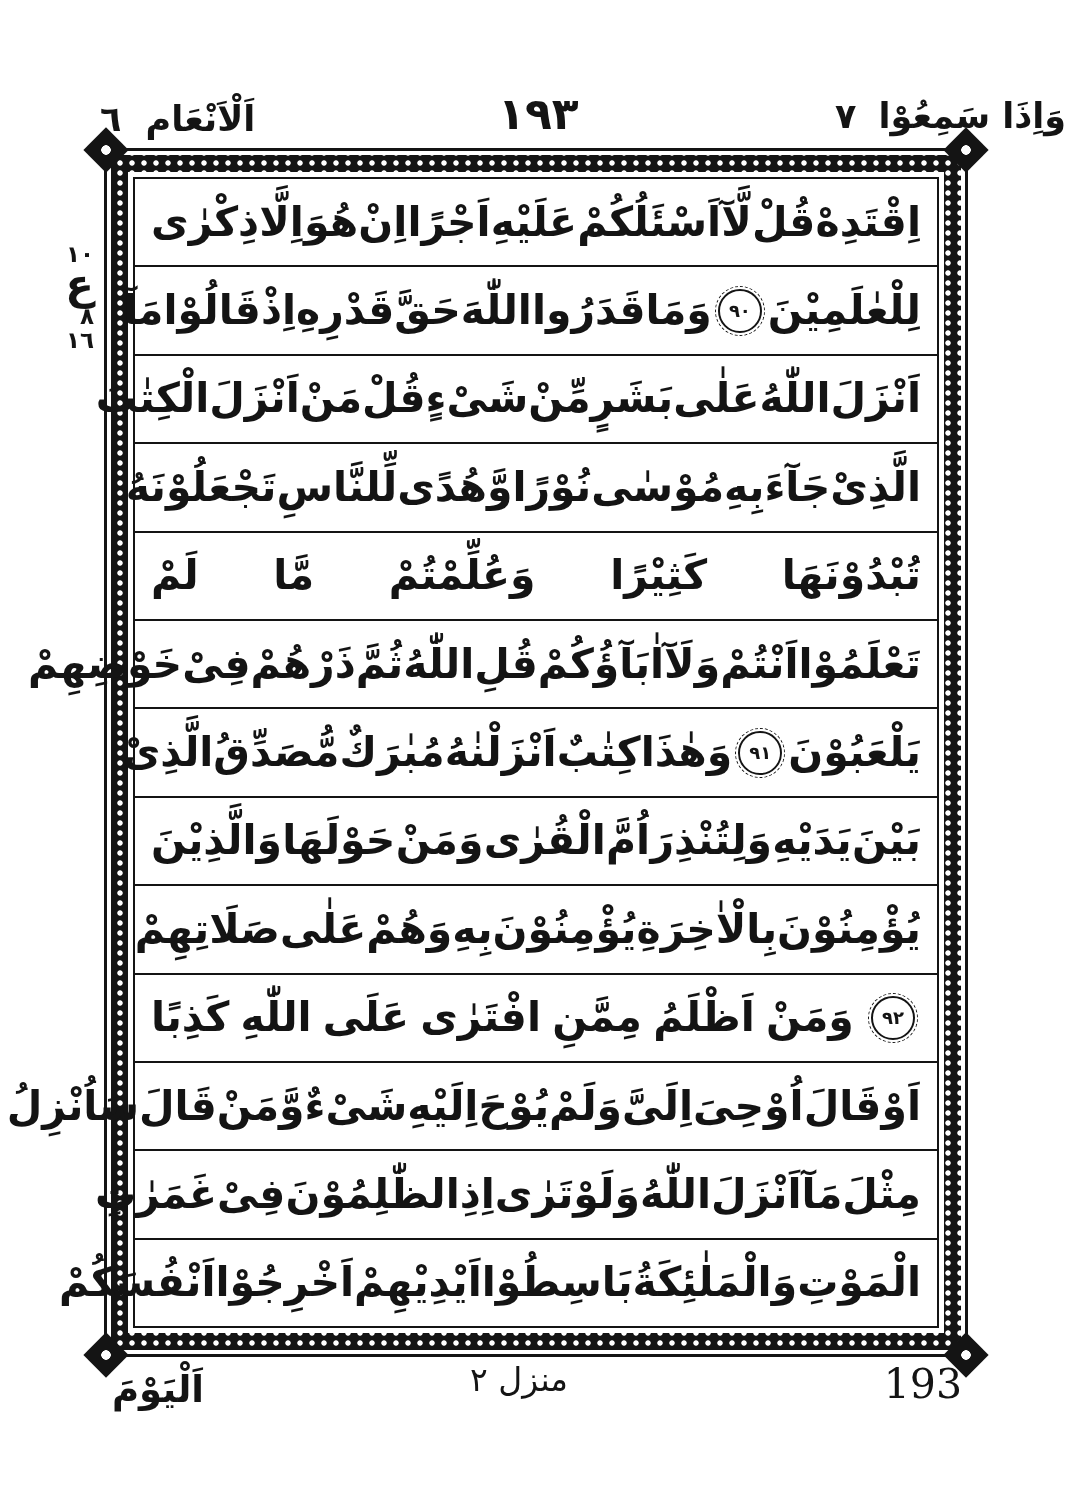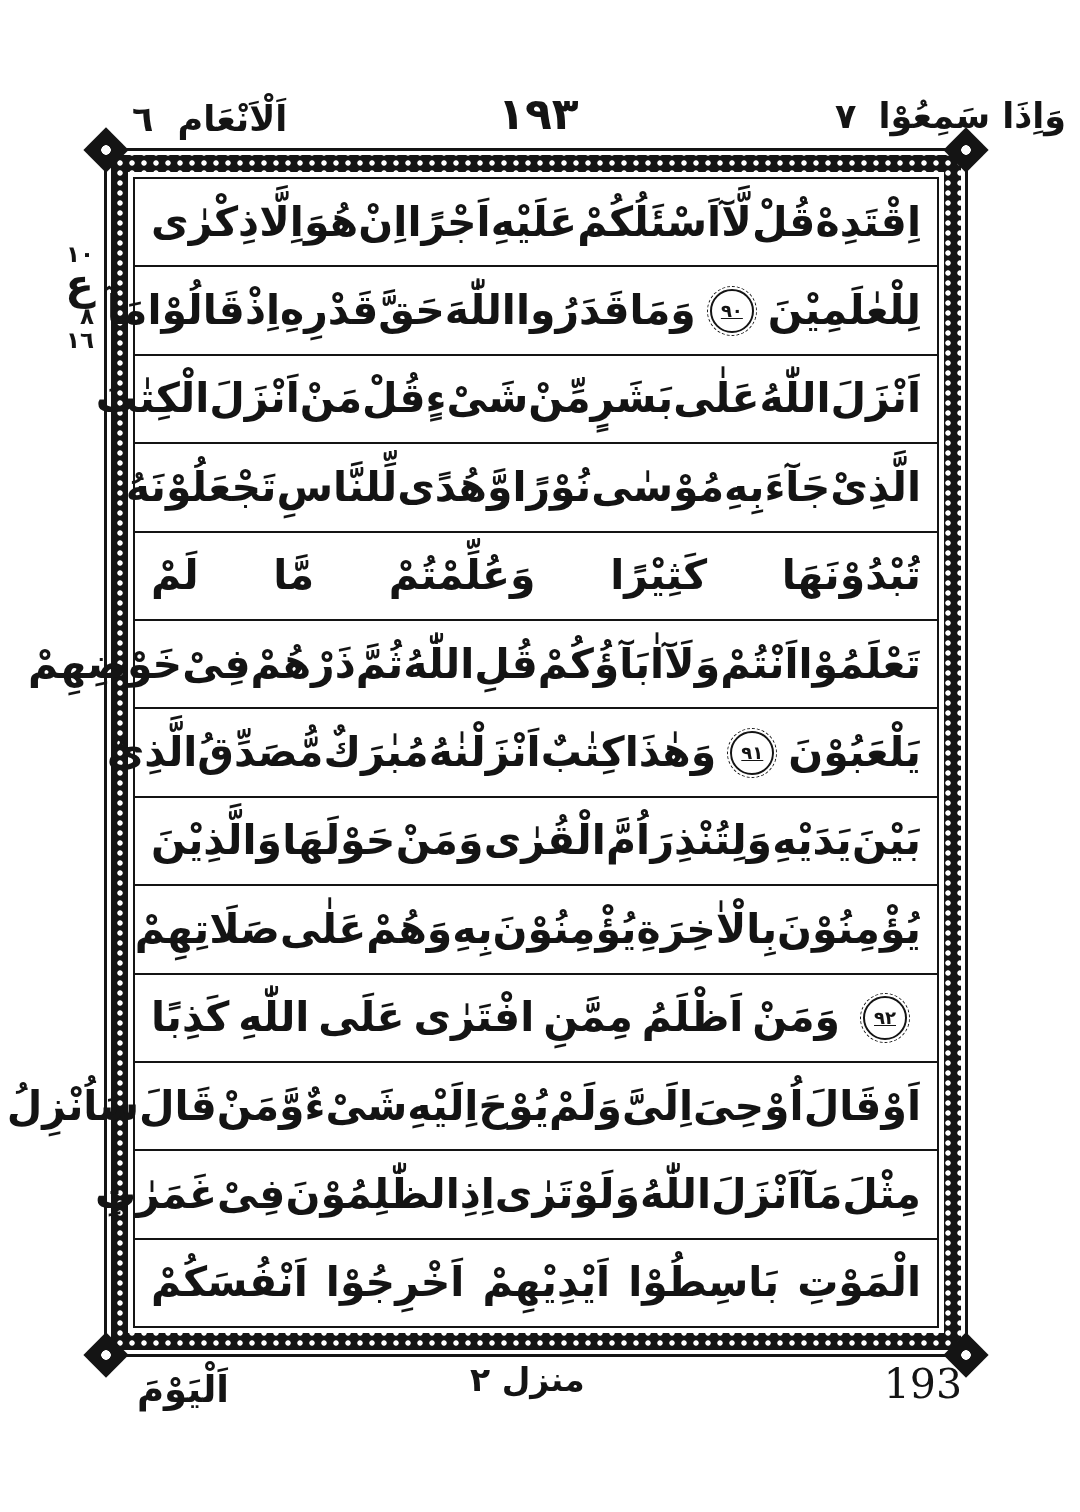--- a/index.html
+++ b/index.html
@@ -14,21 +14,21 @@
     font-family:"DejaVu Sans",sans-serif;
     color:var(--ink);
     overflow:hidden;
     margin:0 auto;
   }
   
   .hdr{position:absolute;white-space:nowrap;direction:rtl;}
   .hdr-juz{top:96px;right:14px;font-size:35px;font-weight:700;}
   .hdr-juz .num{margin-right:10px;}
   .hdr-pagenum{top:88px;left:50%;transform:translateX(-52%);font-size:44px;font-weight:700;letter-spacing:2px;text-align:center;}
-  .hdr-surah{top:99px;left:100px;font-size:35px;font-weight:700;margin-left:32px;}
+  .hdr-surah{top:99px;left:100px;font-size:35px;font-weight:700;}
   .hdr-surah .num{margin-right:12px;}
 
   
   .ruku{
     position:absolute;left:40px;top:242px;width:54px;
     display:flex;flex-direction:column;align-items:flex-start;
     direction:rtl;line-height:1.05;font-weight:700;
   }
   .ruku .small{font-size:23px;}
   .ruku .ain{font-size:42px;line-height:.9;}
@@ -74,28 +74,27 @@
   }
   .qrow:last-child{border-bottom:none;}
   .qword{white-space:nowrap;}
   .medallion{
     flex:0 0 auto;
     width:40px;height:40px;border-radius:50%;
     border:2px solid var(--ink);
     outline:1.5px dashed var(--ink);outline-offset:2px;
     display:flex;align-items:center;justify-content:center;
     font-size:18px;font-weight:700;line-height:1;
-    margin:0 14px;
-    text-decoration:underline;
+    margin:0 6px;
   }
 
   
   .ftr{position:absolute;white-space:nowrap;direction:rtl;}
-  .ftr-manzil{top:1360px;left:470px;font-size:33px;font-weight:700;}
-  .ftr-catchword{top:1368px;left:112px;font-size:37px;font-weight:700;margin-left:25px;}
+  .ftr-manzil{top:1360px;left:470px;font-size:33px;font-weight:400;}
+  .ftr-catchword{top:1368px;left:112px;font-size:37px;font-weight:700;}
   .ftr-pagenum{
     top:1360px;right:118px;font-size:41px;direction:ltr;
     font-family:"DejaVu Serif",serif;font-weight:400;
   }
 </style>
 </head>
 <body>
 
 <div class="page">
 
@@ -248,20 +247,21 @@
               <span class="qword">اللّٰهُ</span>
               <span class="qword">وَلَوْ</span>
               <span class="qword">تَرٰى</span>
               <span class="qword">اِذِ</span>
               <span class="qword">الظّٰلِمُوْنَ</span>
               <span class="qword">فِىْ</span>
               <span class="qword">غَمَرٰتِ</span>
             </div>
             <div class="qrow">
               <span class="qword">الْمَوْتِ</span>
+              <span class="qword">وَالْمَلٰئِكَةُ</span>
               <span class="qword">بَاسِطُوْا</span>
               <span class="qword">اَيْدِيْهِمْ</span>
               <span class="qword">اَخْرِجُوْا</span>
               <span class="qword">اَنْفُسَكُمْ</span>
             </div>
           </div>
       </div>
     </div>
   </div>
 

